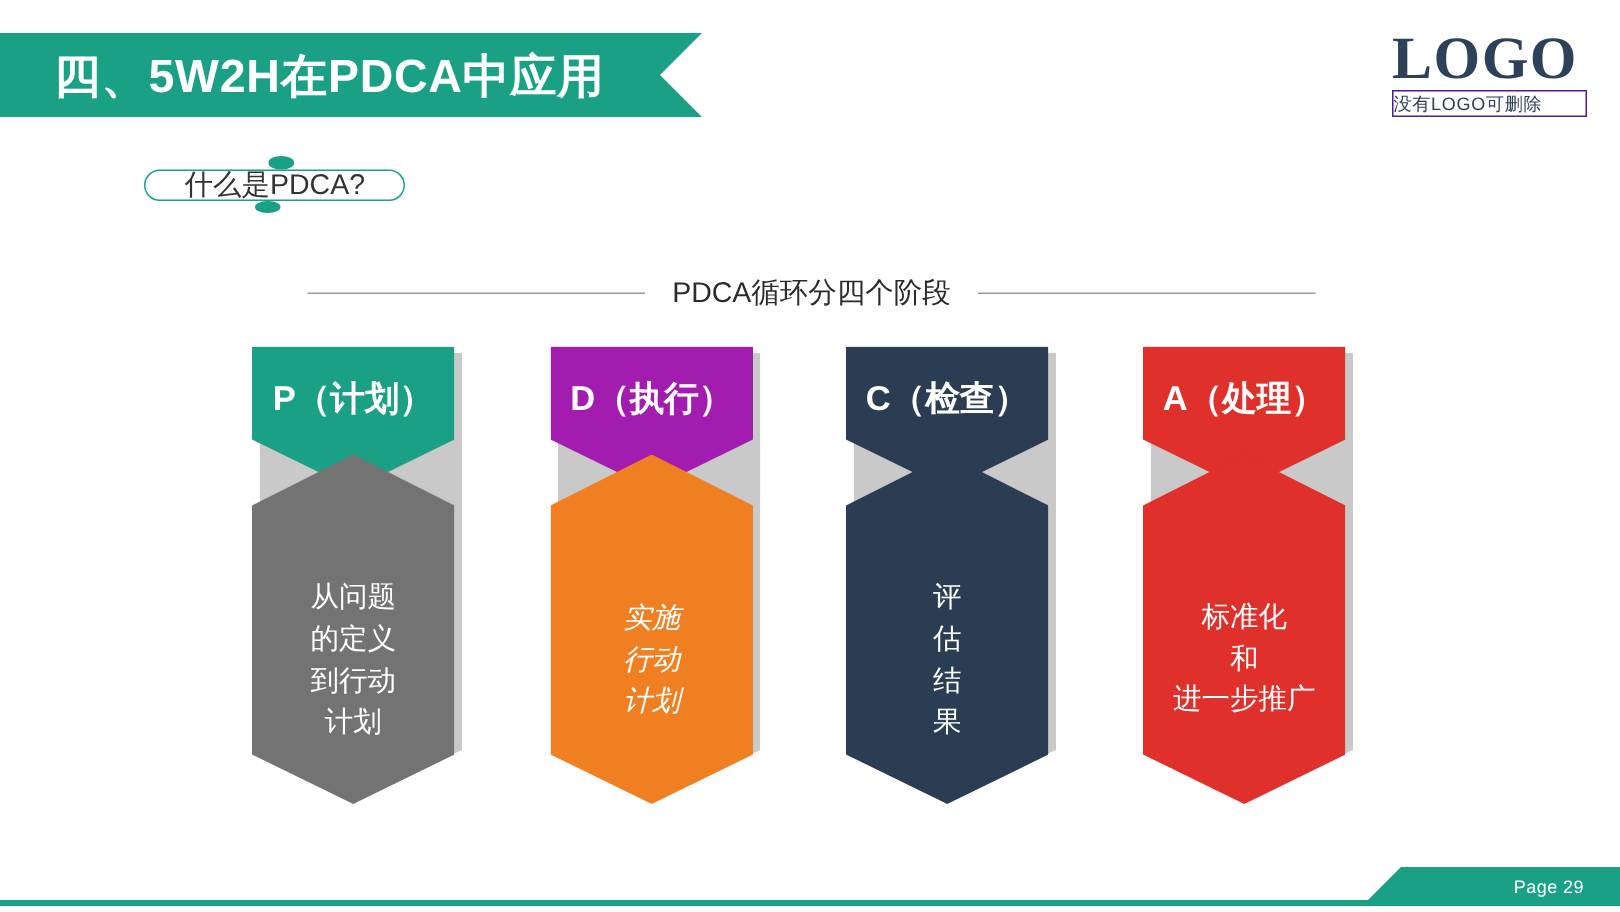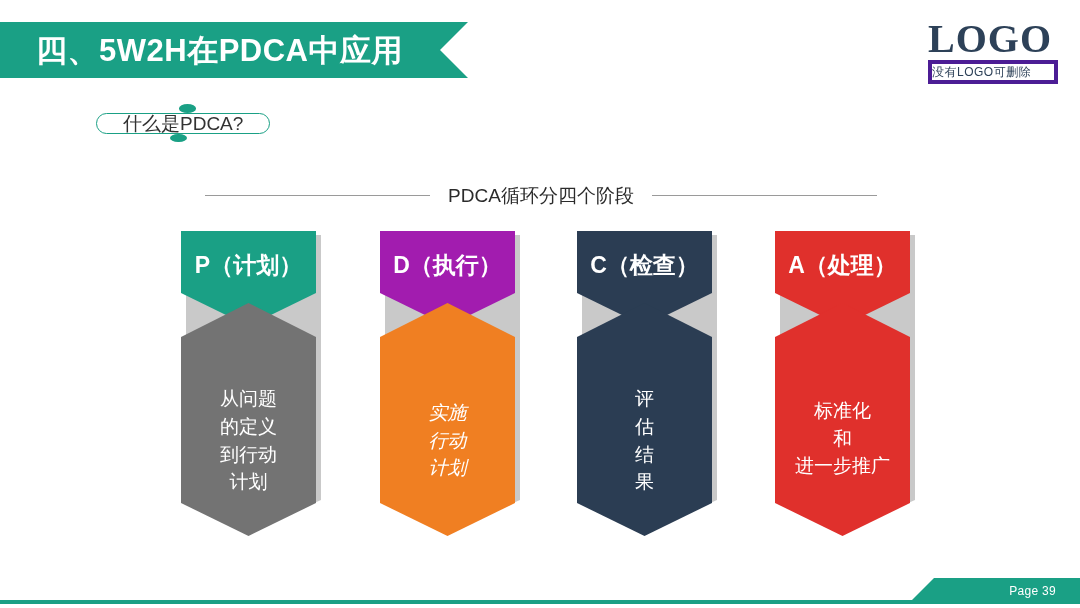--- a/index.html
+++ b/index.html
@@ -41,21 +41,21 @@
   #logo-word {
     font-family:"Liberation Serif", "DejaVu Serif", serif;
     font-weight:bold;
     font-size:40px;
     line-height:0.95;
     color:#2d4158;
     letter-spacing:1px;
   }
   #logo-sub {
     margin-top:2px;
-    border:4px solid #4c1d95;
+    border:1px solid #4c1d95;
     font-size:12px;
     color:#2d4158;
     line-height:1.35;
     letter-spacing:0.5px;
     white-space:nowrap;
   }
 
   
   #subtitle-wrap {
     position:absolute; left:96px; top:104px;
@@ -98,21 +98,21 @@
     font-size:19px; color:#2b2b2b; white-space:nowrap; line-height:1;
   }
 
   
   #stages {
     position:absolute; left:168px; top:231px;
     width:790px; height:310px;
   }
   .stage {
     position:absolute; top:0;
-    width:135px; height:305px;margin-left:13px;
+    width:135px; height:305px;
   }
   .stage-shadow {
     position:absolute; left:5px; top:4px;
     width:135px; height:295px;
     background:#c9c9c9;
     clip-path: polygon(0 0, 135px 0, 135px 265px, 67.5px 295px, 0 265px);
     z-index:0;
   }
   .stage-head {
     position:absolute; left:0; top:0;
@@ -248,16 +248,16 @@
         <span class="stage-body-label">标准化
 和
 进一步推广</span>
       </div>
     </div>
 
   </div>
 
   <div id="footer-line"></div>
   <div id="footer-tab">
-    <span id="footer-page">Page 39</span>
+    <span id="footer-page">Page 29</span>
   </div>
 
 </div>
 
 </body></html>

